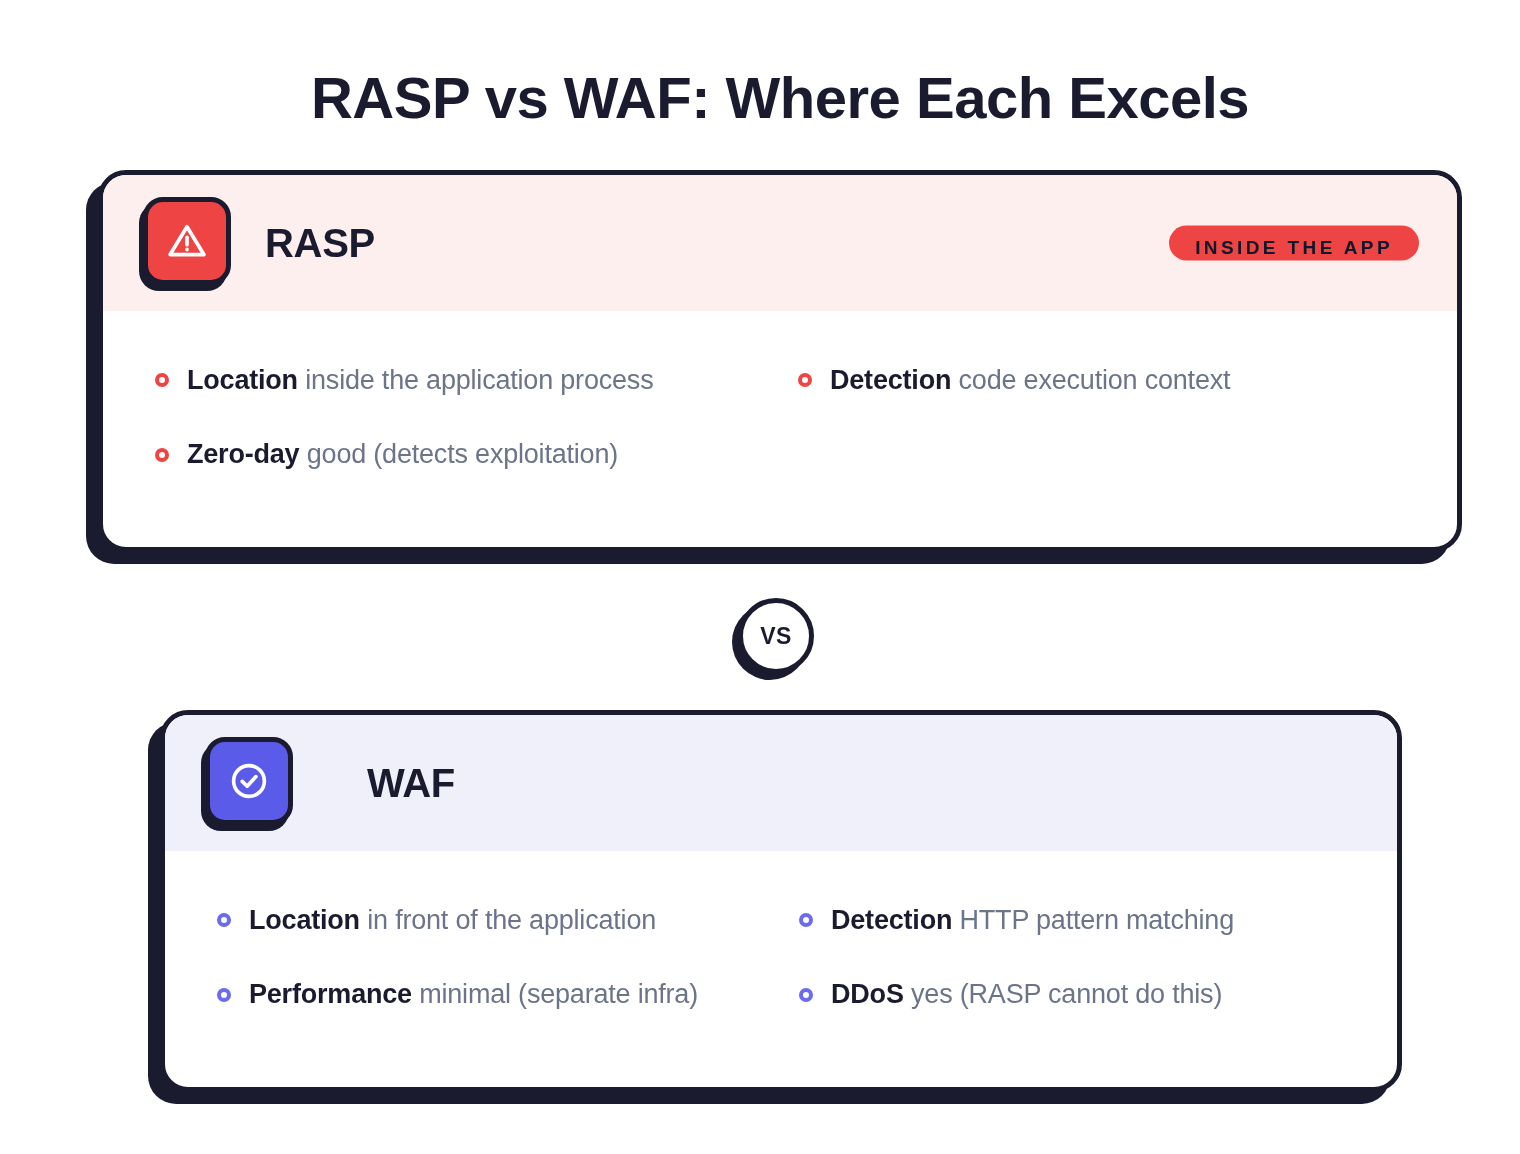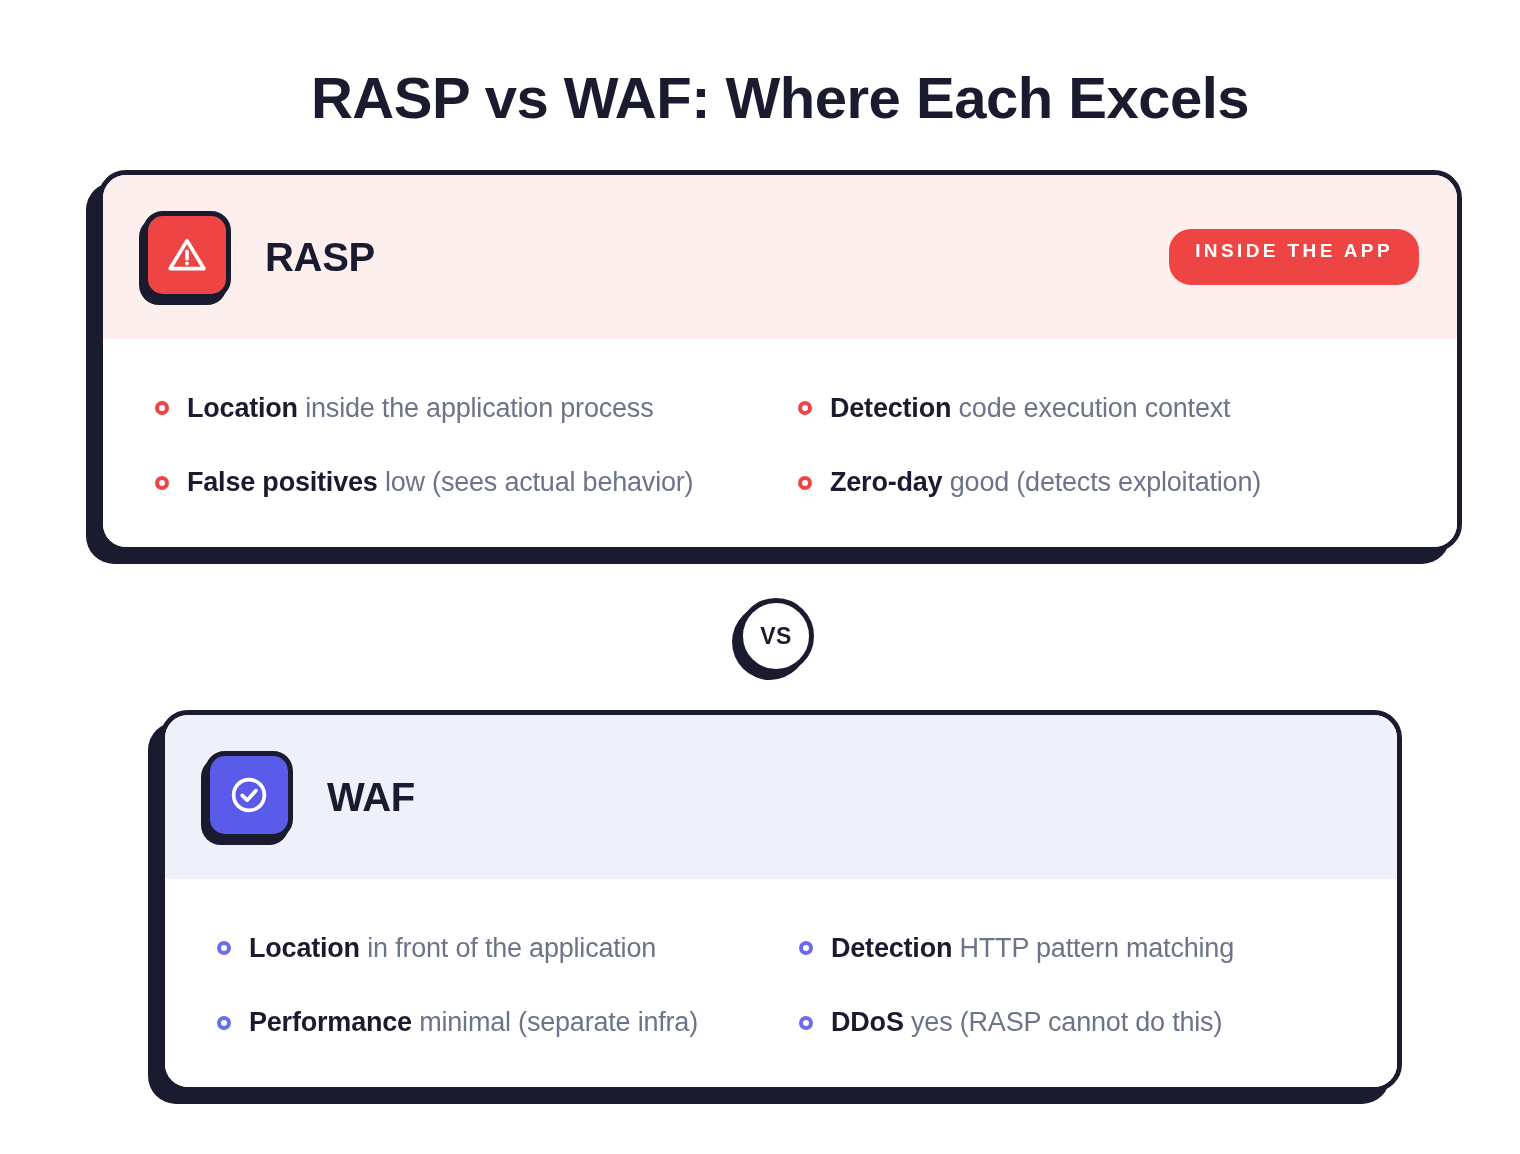--- a/index.html
+++ b/index.html
@@ -50,28 +50,28 @@
   }
 
   .card-rasp { left: 78px;  top: 170px; width: 1364px; height: 382px; z-index: 2; }
   .shadow-rasp { left: 66px; top: 182px; width: 1364px; height: 382px; }
 
   .card-waf  { left: 140px; top: 710px; width: 1242px; height: 382px; z-index: 2; }
   .shadow-waf { left: 128px; top: 722px; width: 1242px; height: 382px; }
 
   
   .card-head {
-    height: 164px;
+    height: 136px;
     display: flex;
     align-items: center;
     padding: 0 38px 0 40px;
     position: relative;
   }
   .head-rasp { background: #fdefee; }
-  .head-waf  { background: #f0f0fb; }
+  .head-waf  { background: #f0f0fb; gap: 40px; }
 
   
   .icon-tile {
     width: 88px;
     height: 88px;
     border: 5px solid #1b1b2f;
     border-radius: 20px;
     display: flex;
     align-items: center;
     justify-content: center;
@@ -98,25 +98,25 @@
     margin-left: 34px;
     letter-spacing: -0.3px;
   }
 
   .badge {
     position: absolute;
     right: 38px;
     top: 50%;
     transform: translateY(-50%);
     border-radius: 22px;
-    padding: 11px 26px 23px 26px;
+    padding: 11px 26px 2px 26px;
     font-size: 19px;
     font-weight: bold;
     letter-spacing: 3.4px;
-    color: #ffffff;
+    color: #0f172a;
     white-space: nowrap;
   }
   .badge-rasp { background: #ef4444; }
   .badge-waf  { background: #5b5bea; }
 
   
   .card-body {
     background: #ffffff;
     padding: 34px 34px 34px 34px;
     display: grid;
@@ -215,24 +215,20 @@
       <div class="feature">
         <span class="bullet"></span>
         <span class="feat-text"><b>Location</b> <span>inside the application process</span></span>
       </div>
       <div class="feature">
         <span class="bullet"></span>
         <span class="feat-text"><b>Detection</b> <span>code execution context</span></span>
       </div>
       <div class="feature">
         <span class="bullet"></span>
-        <span class="feat-text"><b>False positives</b> <span>low (sees actual behavior)</span></span>
-      </div>
-      <div class="feature">
-        <span class="bullet"></span>
         <span class="feat-text"><b>Zero-day</b> <span>good (detects exploitation)</span></span>
       </div>
     </div>
   </div>
 
   <div class="vs-wrap">
     <div class="vs-shadow"></div>
     <div class="vs-circle">VS</div>
   </div>
 

